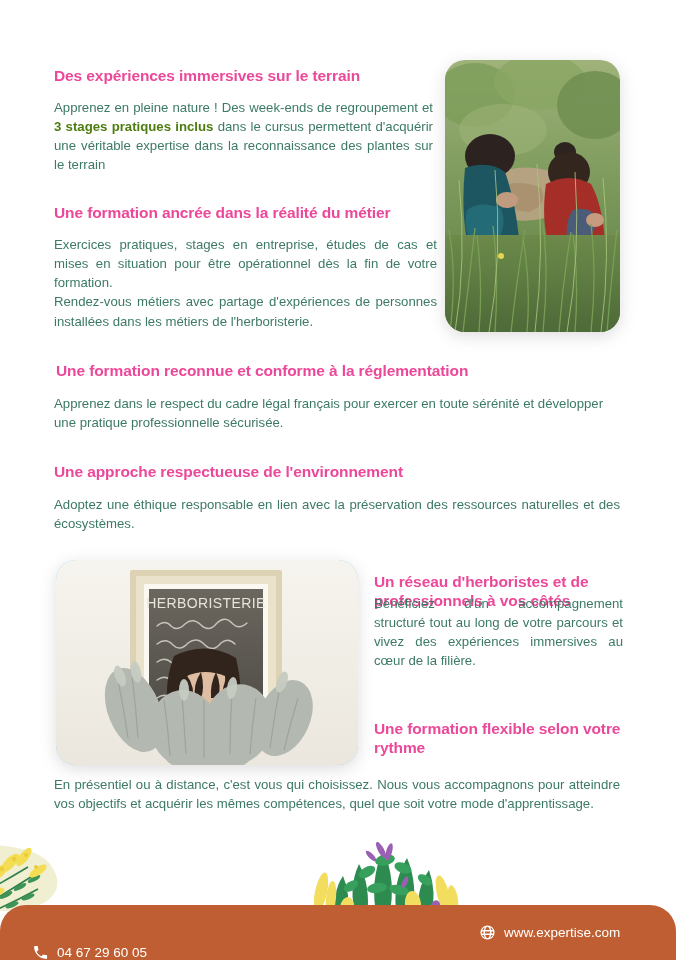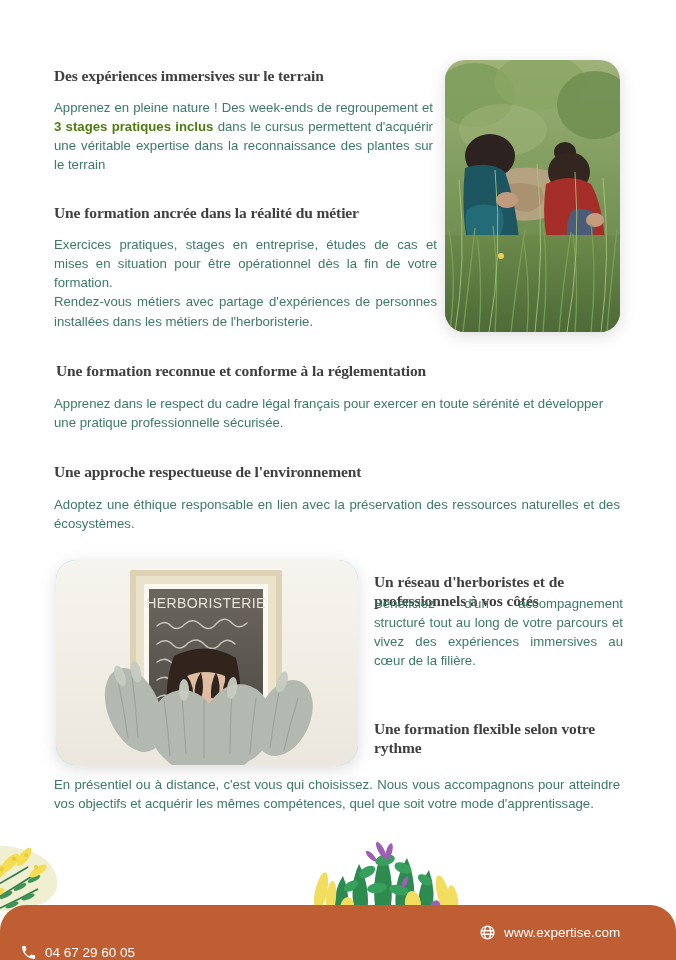--- a/index.html
+++ b/index.html
@@ -12,27 +12,26 @@
     width: 676px;
     height: 960px;
     position: relative;
     overflow: hidden;
     font-family: "Liberation Sans", sans-serif;
     background: #ffffff;
   }
 
   
   .heading {
-    color: #404040;
+    color: #ec4899;
     font-weight: bold;
     font-size: 15.5px;
     line-height: 1.25;
     letter-spacing: -0.1px;
     margin: 0;
-    font-family: Liberation Serif, serif;
   }
   .body-text {
     color: #3c7a64;
     font-size: 13.2px;
     line-height: 1.45;
     margin: 0;
     text-align: justify;
   }
   .body-text.left {
     text-align: left;
@@ -107,21 +106,21 @@
   }
   .contact-item .ci-icon {
     display: inline-flex;
     align-items: center;
     justify-content: center;
     margin-right: 8px;
     width: 17px;
     height: 17px;
   }
   .contact-item .ci-icon svg { width: 100%; height: 100%; fill: #ffffff; }
-  #contact-phone { position: absolute; left: 20px; margin-top: 40px; }
+  #contact-phone { position: absolute; left: 32px; margin-top: 40px; }
   #contact-email { position: absolute; left: 215px; }
   #contact-web   { position: absolute; left: 479px; }
 
   
   #deco-left {
     position: absolute;
     left: -10px;
     top: 845px;
     width: 120px;
     height: 80px;

